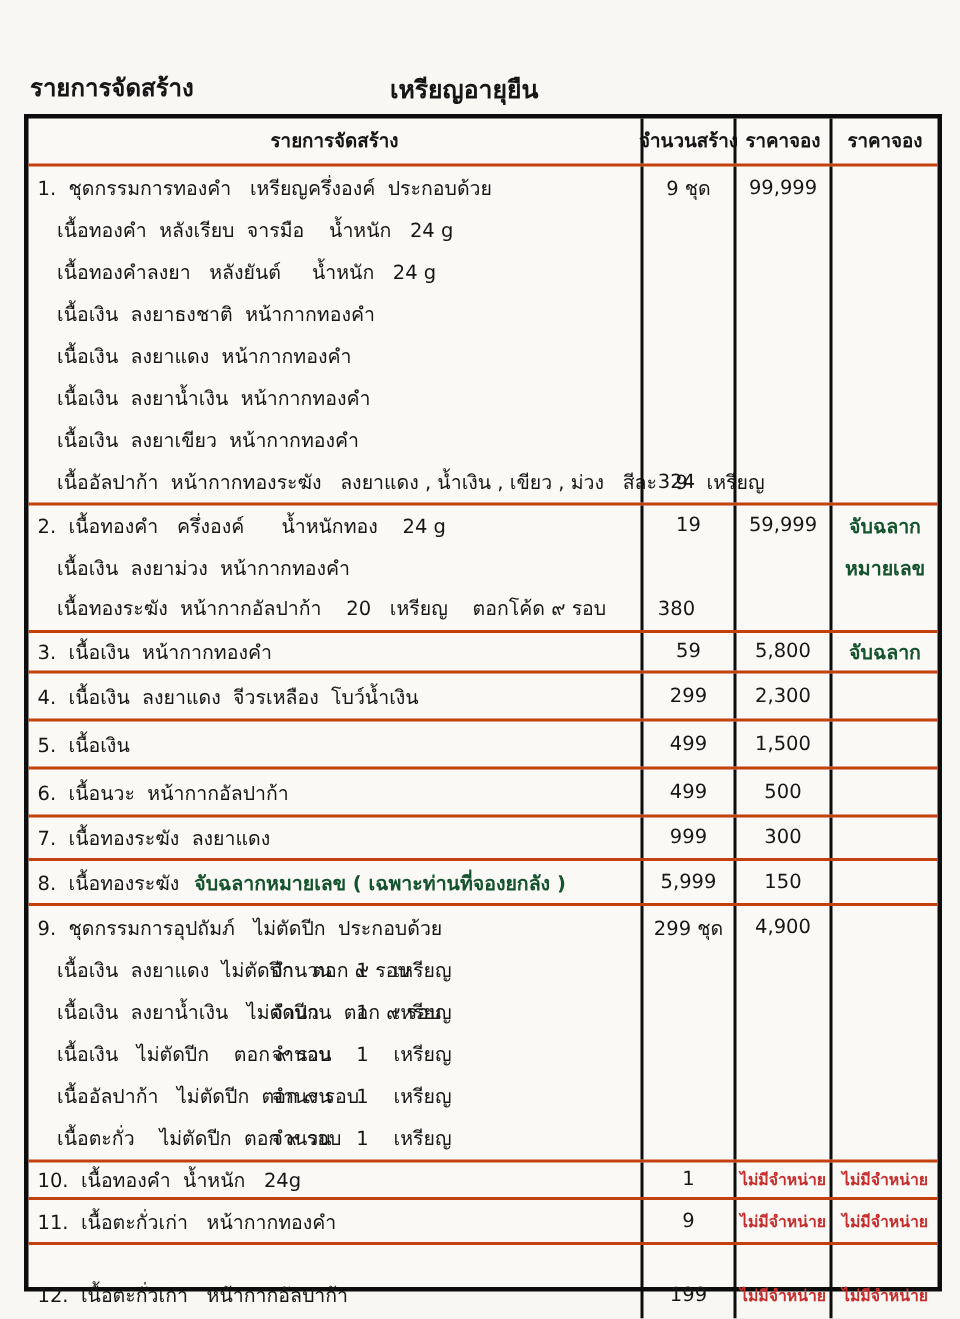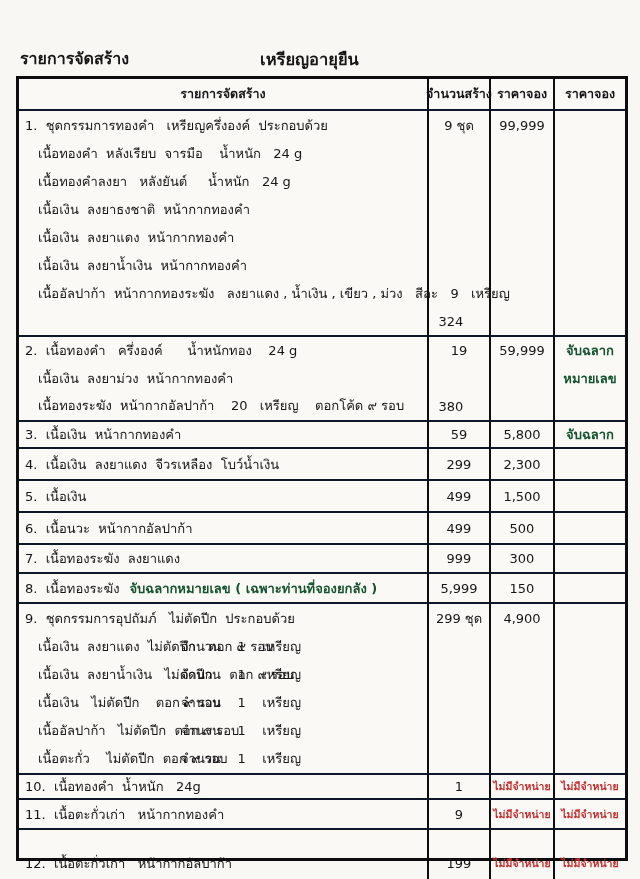--- a/index.html
+++ b/index.html
@@ -7,21 +7,21 @@
     position:relative;width:640px;height:879px;margin:0 auto;
     background:#f8f7f3;color:#161616;overflow:hidden;
     font-family:"DejaVu Sans","Liberation Sans",sans-serif;
   }
   .title-left{position:absolute;top:46px;left:20px;font-size:16px;font-weight:700;white-space:pre;}
   .title-center{position:absolute;top:46px;left:260px;font-size:16.5px;font-weight:700;white-space:pre;}
   .tbl{
     position:absolute;left:16px;top:76px;width:606px;
     border:3px solid #0d0d0d;background:#faf9f6;
   }
-  .row{display:grid;grid-template-columns:408px 62px 64px auto;border-top:2px solid #0f172a;}
+  .row{display:grid;grid-template-columns:408px 62px 64px auto;border-top:2px solid #c2410c;}
   .row:first-child{border-top:none;}
   .cell{border-left:2px solid #0d0d0d;position:relative;min-width:0;}
   .cell:first-child{border-left:none;}
   .hc{display:flex;align-items:center;justify-content:center;font-size:12.5px;font-weight:700;white-space:pre;}
   .c-item{padding-left:6px;}
   .line{position:relative;height:28px;display:flex;align-items:center;font-size:13px;font-weight:500;white-space:pre;}
   .line.l276{height:27.6px;}
   .line.sub{padding-left:13px;}
   .line.fill{height:100%;}
   .slot{height:28px;display:flex;align-items:center;justify-content:center;font-size:13px;font-weight:500;white-space:pre;text-align:center;}
@@ -52,20 +52,21 @@
     </div>
 
     <div class="row" style="height:224px">
       <div class="cell c-item">
         <div class="line">1.  ชุดกรรมการทองคำ   เหรียญครึ่งองค์  ประกอบด้วย</div>
         <div class="line sub">เนื้อทองคำ  หลังเรียบ  จารมือ    น้ำหนัก   24 g</div>
         <div class="line sub">เนื้อทองคำลงยา   หลังยันต์     น้ำหนัก   24 g</div>
         <div class="line sub">เนื้อเงิน  ลงยาธงชาติ  หน้ากากทองคำ</div>
         <div class="line sub">เนื้อเงิน  ลงยาแดง  หน้ากากทองคำ</div>
         <div class="line sub">เนื้อเงิน  ลงยาน้ำเงิน  หน้ากากทองคำ</div>
+        <div class="line sub">เนื้อเงิน  ลงยาเขียว  หน้ากากทองคำ</div>
         <div class="line sub">เนื้ออัลปาก้า  หน้ากากทองระฆัง   ลงยาแดง , น้ำเงิน , เขียว , ม่วง   สีละ   9   เหรียญ</div>
       </div>
       <div class="cell">
         <div class="slot">9 ชุด</div>
         <div class="slot bot">324</div>
       </div>
       <div class="cell">
         <div class="slot">99,999</div>
       </div>
       <div class="cell"></div>

